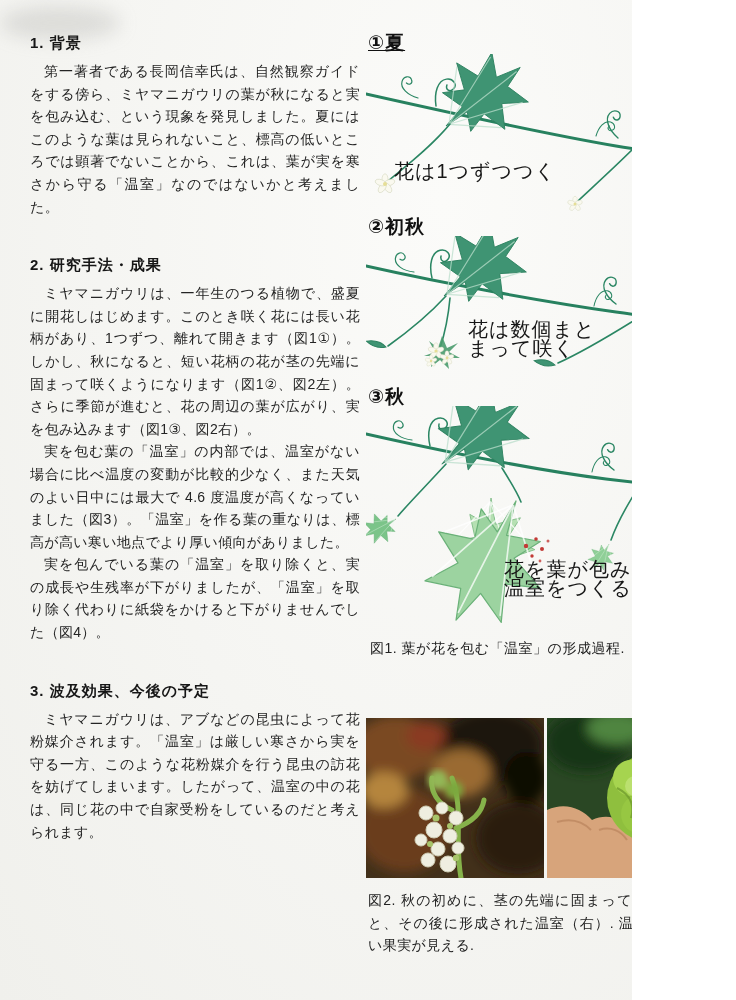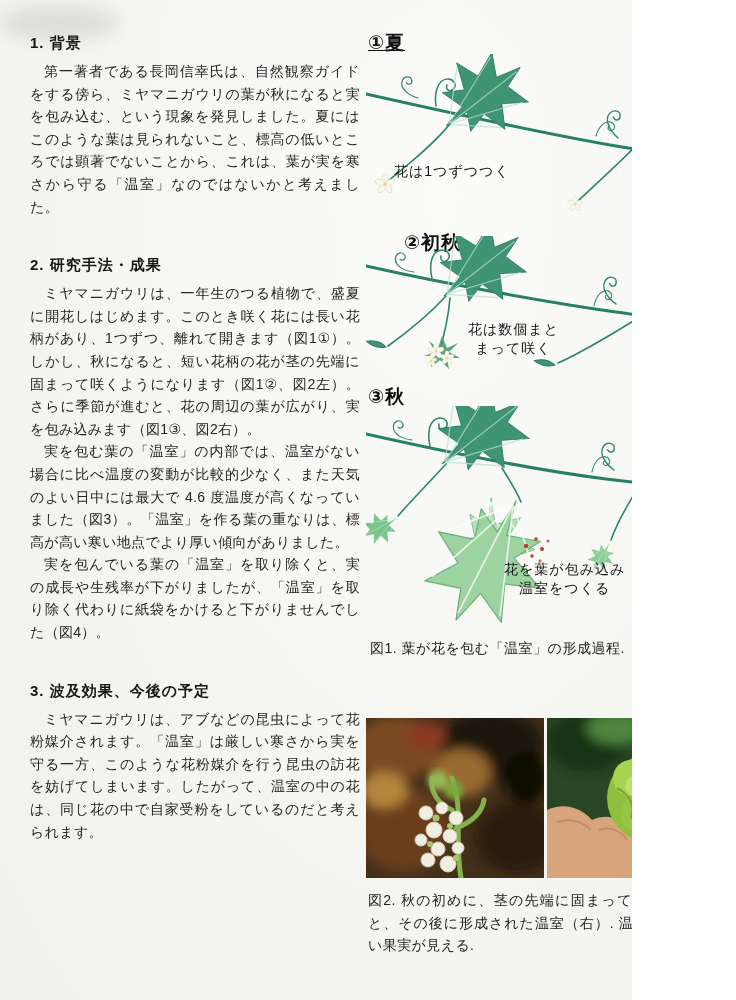--- a/index.html
+++ b/index.html
@@ -14,24 +14,24 @@
     background:rgba(160,160,158,.28);filter:blur(9px);border-radius:50%;}
   
   .col-left{position:absolute;left:30px;top:34px;width:330px;}
   .sec{margin:0 0 7px 0;font-size:15px;font-weight:bold;letter-spacing:1px;color:#161616;}
   .sec2{margin-top:38px;}
   .body-p{margin:0;font-size:14px;line-height:22.6px;text-align:justify;
     text-indent:1em;letter-spacing:.3px;color:#242424;}
   
   .fig1{position:absolute;left:366px;top:30px;width:362px;height:672px;}
   .stage-label{position:absolute;left:2px;font-size:19px;font-weight:800;color:#111;letter-spacing:1px;}
-  .lbl1{top:0px;text-decoration:underline;} .lbl2{top:200px;margin-left:36px;} .lbl3{top:354px;}
+  .lbl1{top:0px;text-decoration:underline;} .lbl2{top:184px;} .lbl3{top:354px;}
   .stage-svg{position:absolute;left:0;}
   .svg1{top:24px;} .svg2{top:206px;} .svg3{top:376px;}
-  .callout{position:absolute;font-size:14px;line-height:19px;color:#161616;letter-spacing:1px;text-align:center;}
+  .callout{position:absolute;font-size:20px;line-height:19px;color:#161616;letter-spacing:1px;}
   .callout span{display:block;}
   .c1{left:28px;top:132px;}
   .c2{left:102px;top:290px;font-family:Liberation Serif, serif;}
   .c3{left:138px;top:530px;}
   .fig-caption{position:absolute;left:4px;top:610px;font-size:14px;color:#222;letter-spacing:.5px;}
   .fig2{position:absolute;left:366px;top:718px;width:362px;}
   .photos{display:flex;gap:3px;}
   .photo{display:block;}
   .fig2-caption{margin:11px 0 0 2px;font-size:14px;line-height:22.5px;color:#222;
     letter-spacing:.4px;text-align:justify;width:356px;}

